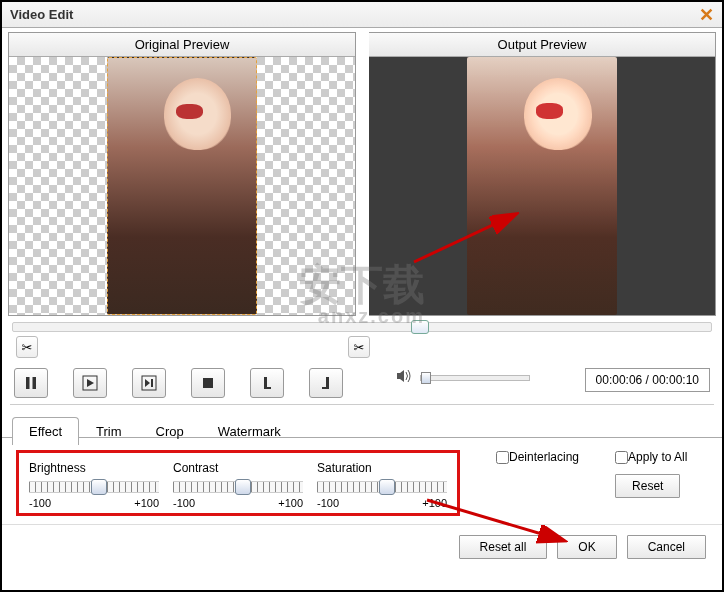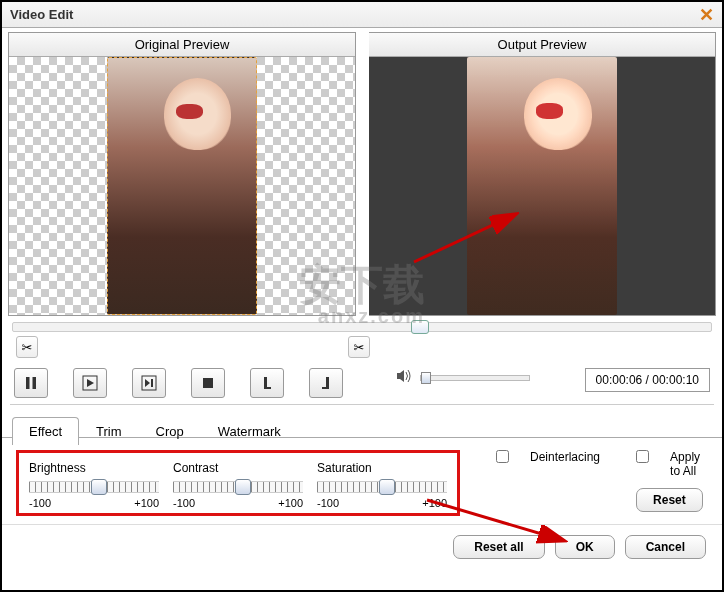--- a/index.html
+++ b/index.html
@@ -37,23 +37,23 @@
 .tab.active { background: #fff; border-color: #aaa; border-radius: 4px 4px 0 0; }
 .effect-area { padding: 12px 14px 8px 14px; display: flex; align-items: flex-start; gap: 16px; }
 .sliders-box { border: 3px solid #d11; padding: 8px 10px 4px 10px; display: flex; gap: 14px; justify-content: space-between; }
 .sld { width: 130px; }
 .sld-label { font-size: 12px; margin-bottom: 6px; }
 .sld-track { height: 12px; background: #f7f7f7; border-top: 1px solid #ccc; border-bottom: 1px solid #ccc; position: relative; }
 .sld-ticks { position:absolute; inset:0; background: repeating-linear-gradient(90deg,#888 0 1px,transparent 1px 6px); }
 .sld-thumb { position: absolute; top: -3px; left: 48%; width: 16px; height: 16px; background: linear-gradient(#fff,#cfd9ea); border: 1px solid #789; border-radius: 3px; }
 .sld-range { display: flex; justify-content: space-between; font-size: 11px; margin-top: 4px; }
 .right-col { display: flex; flex-direction: column; gap: 10px; align-items: flex-start; margin-left: 20px; }
-.chk { display: flex; gap: 21px; font-size: 12px; }
+.chk { display: flex; align-items: center; gap: 0; font-size: 12px; }
 .chk input { width: 13px; height: 13px; }
-.btn { border: 1px solid #999; background: linear-gradient(#fff,#e9e9e9); font-size: 12px; padding: 4px 16px; border-radius: 7px; cursor: pointer; font-weight: bold; }
+.btn { border: 1px solid #999; background: linear-gradient(#fff,#e9e9e9); font-size: 12px; padding: 4px 16px; border-radius: 1px; cursor: pointer; }
 .footer { display: flex; justify-content: flex-end; gap: 10px; padding: 10px 16px 14px 16px; border-top: 1px solid #ddd; position: relative; }
 .footer .arrow1 { position: absolute; left: 420px; top: -30px; }
 .arrow-annot { position: absolute; pointer-events: none; }
 .arrow-annot svg { overflow: visible; }
 .btn.wide { padding: 4px 20px; }
 .watermark { position: fixed; left: 50%; top: 50%; transform: translate(-50%,-52%); color: rgba(120,120,120,0.35); font-size: 42px; font-weight: bold; pointer-events: none; text-align: right; line-height: 1; }
 .watermark .sub { display:block; font-size: 20px; letter-spacing: 2px; }
 .sep { height:1px; background:#ccc; margin: 0 8px; }
 .arrow-red { stroke:#c00; fill:#c00; }
 </style>

